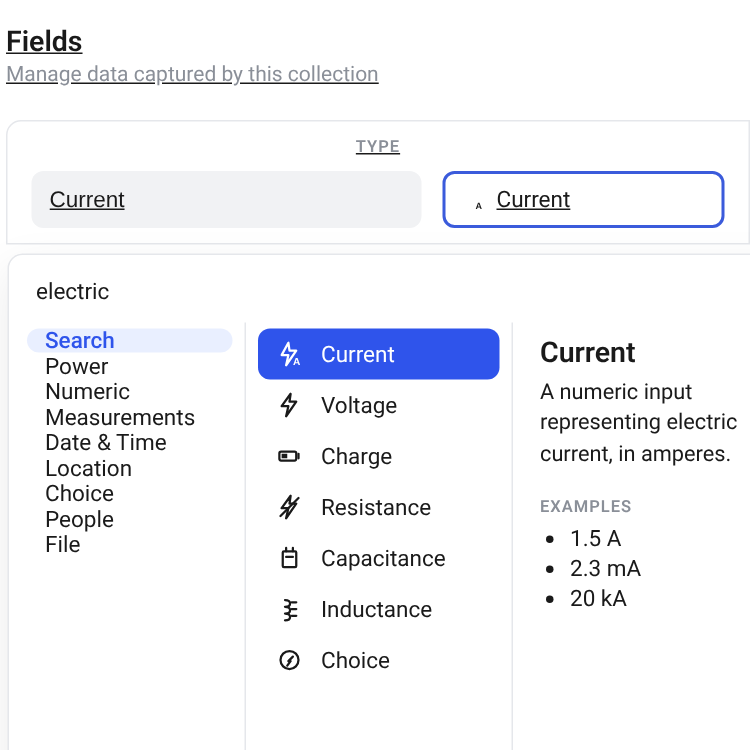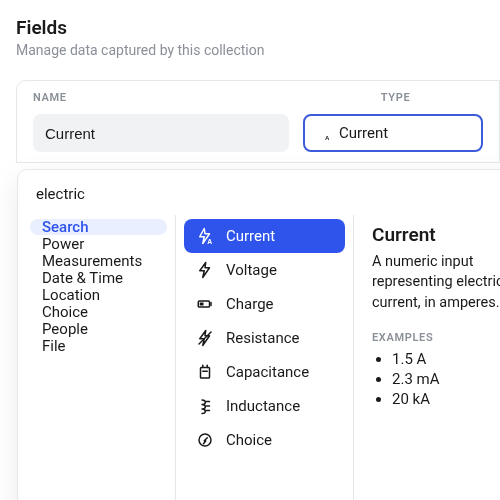--- a/index.html
+++ b/index.html
@@ -5,21 +5,22 @@
   * { box-sizing: border-box; margin: 0; padding: 0; }
   body {
     font-family: -apple-system, BlinkMacSystemFont, "Segoe UI", Roboto, sans-serif;
     background: #fff;
     color: #1a1a1a;
     width: 500px;
     height: 500px;
     overflow: hidden;
   }
   .page {
-    padding: 16px 0 0 16px;
+    padding: 16px 0 0 4px;
+    text-decoration: underline;
   }
   .section-title {
     font-size: 19px;
     font-weight: 600;
     color: #1a1a1a;
   }
   .section-sub {
     font-size: 14px;
     color: #8a8f98;
     margin-top: 3px;
@@ -177,21 +178,20 @@
 </style>
 </head>
 <body>
 
 <div class="page">
   <div class="section-title">Fields</div>
   <div class="section-sub">Manage data captured by this collection</div>
 
   <div class="table-wrap">
     <div class="thead">
-      <div class="th col-name">NAME</div>
       <div class="th col-type">TYPE</div>
     </div>
     <div class="trow">
       <input class="name-input" value="Current" style="">
       <div class="type-select">
         <span class="icon">
           <svg width="16" height="16" viewBox="0 0 24 24" fill="none" stroke-width="2" stroke-linecap="round" stroke-linejoin="round">
               <path d="M11 2 L5 13 L11 13 L9 22 L18 9 L12 9 Z"></path>
               <text x="15" y="22" font-size="9" stroke="none" fill="#1a1a1a" font-family="sans-serif" font-weight="700">A</text>
             </svg>
@@ -201,20 +201,21 @@
     </div>
 
     <div class="dropdown">
       <div class="search-row">
         <span class="search-text">electric</span>
       </div>
       <div class="dd-body">
         <div class="dd-col1">
           <div class="cat-item active">Search</div>
           <div class="cat-item">Power</div>
+          <div class="cat-item">Numeric</div>
           <div class="cat-item">Measurements</div>
           <div class="cat-item">Date &amp; Time</div>
           <div class="cat-item">Location</div>
           <div class="cat-item">Choice</div>
           <div class="cat-item">People</div>
           <div class="cat-item">File</div>
         </div>
 
         <div class="dd-col2">
           <div class="type-item active">

